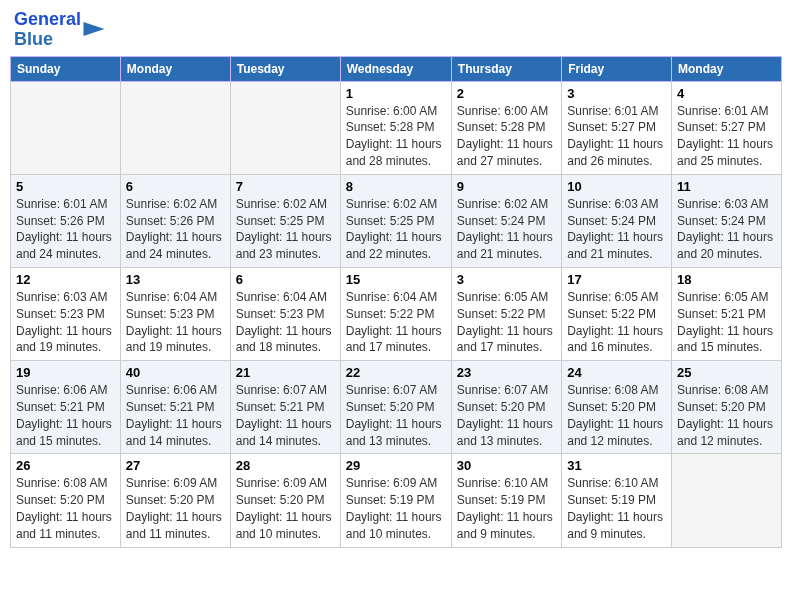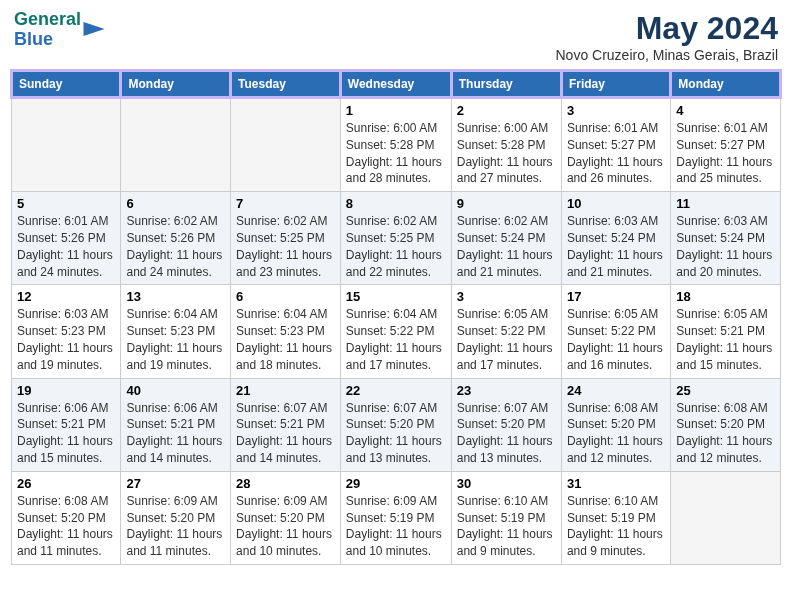--- a/index.html
+++ b/index.html
@@ -22,21 +22,21 @@
       flex-direction: column;
       align-items: flex-start;
     }
     .logo-text {
       font-size: 18px;
       font-weight: bold;
       color: #1a3a5c;
       line-height: 1.1;
     }
     .logo-text span {
-      color: #0f766e;
+      color: #1d4ed8;
     }
     .logo-arrow {
       width: 22px;
       height: 14px;
       margin-top: -2px;
     }
     .title-block {
       text-align: right;
     }
     .main-title {
@@ -53,21 +53,21 @@
       border-collapse: collapse;
       border: 1px solid #ccc;
     }
     .calendar th {
       background-color: #2a6db5;
       color: #fff;
       font-size: 12px;
       font-weight: bold;
       text-align: left;
       padding: 5px 6px;
-      border: 3px solid #c4b5fd;
+      border: 1px solid #c4b5fd;
     }
     .calendar td {
       border: 1px solid #ccc;
       vertical-align: top;
       padding: 4px 5px;
       width: 113px;
       min-height: 80px;
       font-size: 10px;
       color: #333;
       background: #fff;
@@ -97,24 +97,20 @@
   <div class="logo">
     <div style="display:flex; align-items:center;">
       <span class="logo-text">
         <span>General</span><br>
         <span style="color:#2a6db5;">Blue</span>
       </span>
       <svg class="logo-arrow" viewBox="0 0 30 20" style="margin-left:2px;">
         <polygon points="0,0 30,10 0,20" fill="#2a6db5"></polygon>
       </svg>
     </div>
-  </div>
-  <div class="title-block">
-    <div class="main-title">May 2024</div>
-    <div class="subtitle">Novo Cruzeiro, Minas Gerais, Brazil</div>
   </div>
 </div>
 
 <table class="calendar">
   <thead>
     <tr>
       <th>Sunday</th>
       <th>Monday</th>
       <th>Tuesday</th>
       <th>Wednesday</th>

